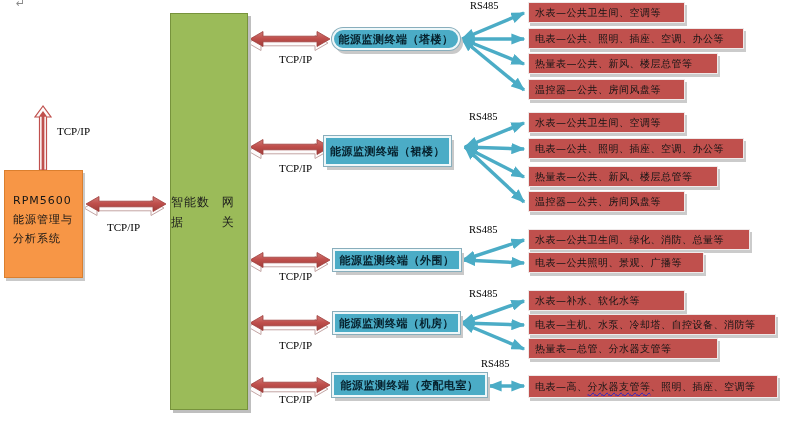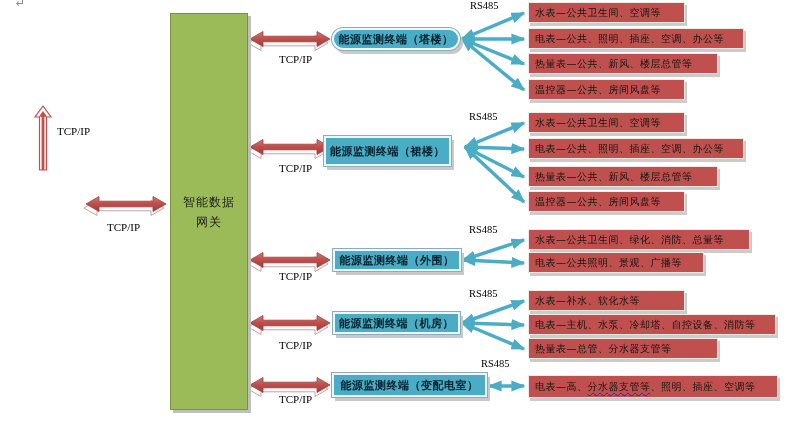--- a/index.html
+++ b/index.html
@@ -12,21 +12,21 @@
           border:1px solid #66518a;box-shadow:2px 3px 0 #c9c9c9;
           color:#2b2b2b;font-size:11px;letter-spacing:1.5px;line-height:18px;
           padding:13px 7px 0 8px;}
   .orange{left:4px;top:170px;width:79px;height:108px;background:#F79646;
           border:1px solid #db7f2e;box-shadow:2px 3px 0 #c9c9c9;
           color:#161616;font-size:11px;letter-spacing:1px;line-height:19px;
           padding:20px 6px 0 8px;}
   .green{left:170px;top:13px;width:78px;height:397px;background:#9BBB59;
          border:1px solid #77933C;box-shadow:3px 3px 0 #bfbfbf;
          color:#1c1c1c;font-size:12px;letter-spacing:1px;
-         display:flex;flex-direction:column;align-items:center;justify-content:center;}
+         display:flex;flex-direction:row;align-items:center;justify-content:center;}
   .green .gline{line-height:20px;}
 
   .term{background:#4BACC6;border:2px solid #eef7f9;
         box-shadow:0 0 0 1px #88aebc,3px 4px 0 #c9c9c9;
         color:#06222e;font-size:11px;font-weight:600;letter-spacing:.5px;
         display:flex;align-items:center;justify-content:center;white-space:nowrap;}
   .dev{background:#C0504D;border:1px solid #efe9e9;box-shadow:2px 3px 0 #cbcbcb;
        color:#151515;font-size:10px;letter-spacing:.5px;
        display:flex;align-items:center;padding:0 6px;white-space:nowrap;}
   .wavy{text-decoration:underline wavy #2222cc 1px;text-underline-offset:2px;}
@@ -94,20 +94,21 @@
       <line x1="462" y1="323" x2="524" y2="325" marker-start="url(#cs)" marker-end="url(#ce)"></line>
       <line x1="462" y1="323" x2="524" y2="349" marker-start="url(#cs)" marker-end="url(#ce)"></line>
     </g>
     <g stroke="#4BACC6" stroke-width="3.5">
       <line x1="489" y1="386" x2="524" y2="386" marker-start="url(#cs)" marker-end="url(#ce)"></line>
     </g>
   </svg>
 
   <span class="anchor">↵</span>
 
+  <div class="box orange">RPM5600能源管理与分析系统</div>
   <span class="lbl tcp" style="left:57px;top:125px;">TCP/IP</span>
   <span class="lbl tcp" style="left:107px;top:221px;">TCP/IP</span>
 
   <div class="box green">
     <span class="gline">智能数据</span>
     <span class="gline">网关</span>
   </div>
 
   <span class="lbl tcp" style="left:279px;top:53px;">TCP/IP</span>
   <span class="lbl tcp" style="left:279px;top:162px;">TCP/IP</span>

